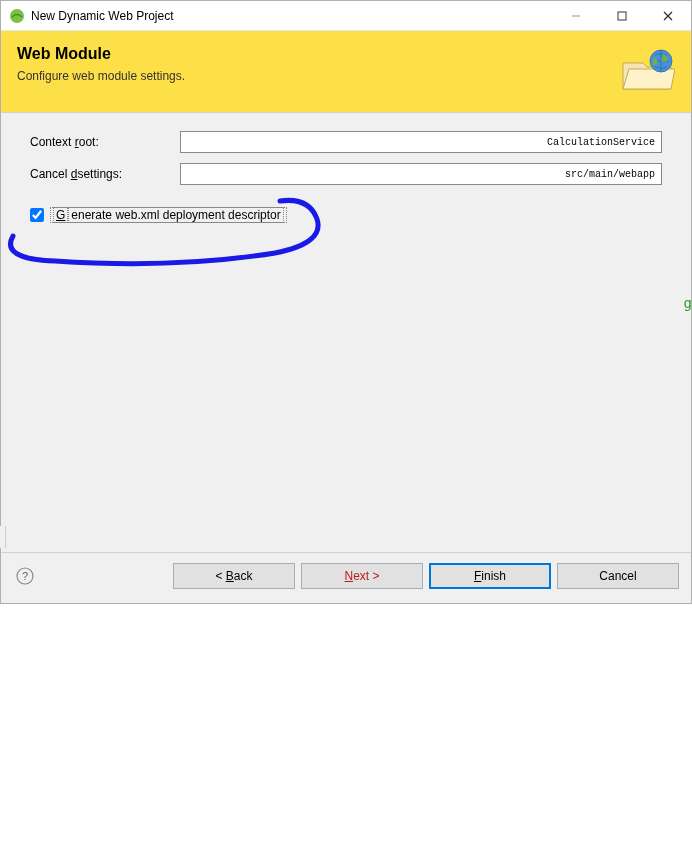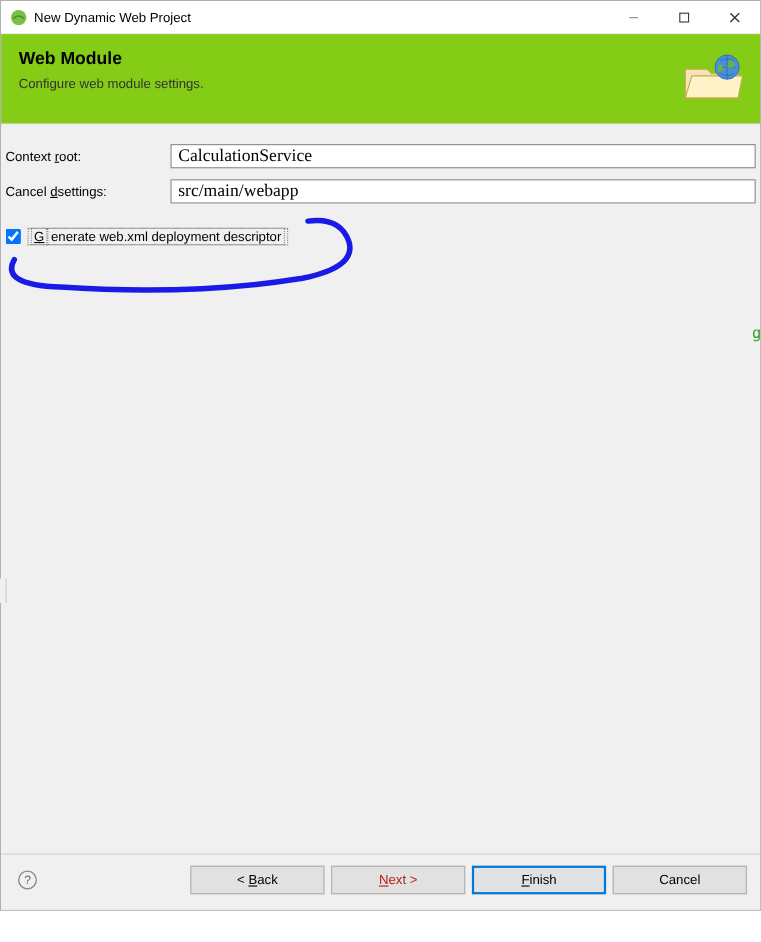--- a/index.html
+++ b/index.html
@@ -5,62 +5,63 @@
     * { box-sizing: border-box; margin: 0; padding: 0; }
     body {
       font-family: "Segoe UI", Tahoma, sans-serif;
       font-size: 12px;
       background: #fff;
       width: 692px;
       height: 856px;
       overflow: hidden;
       position: relative;
     }
-    .window { width: 692px; height: 828px; border: 1px solid #b0b0b0; background: #fff; display: flex; flex-direction: column; }
+    .window { width: 692px; height: 604px; border: 1px solid #b0b0b0; background: #fff; display: flex; flex-direction: column; }
     .titlebar {
       height: 30px;
       display: flex;
       align-items: center;
       padding: 0 0 0 8px;
       background: #fff;
       border-bottom: 1px solid #e8e8e8;
     }
     .titlebar .app-icon { width: 16px; height: 16px; margin-right: 6px; }
     .titlebar .title { font-size: 12px; color: #000; flex: 0 0 auto; }
     .titlebar .spacer { flex: 1; }
     .win-controls { display: flex; height: 100%; }
     .win-btn { width: 46px; height: 30px; display: flex; align-items: center; justify-content: center; cursor: pointer; }
     .header {
       padding: 14px 16px 16px 16px;
-      background: #84cc16;
+      background: #fde047;
       border-bottom: 1px solid #d0d0d0;
       display: flex;
       align-items: flex-start;
       position: relative;
     }
     .header .heading { font-size: 16px; font-weight: bold; color: #000; margin-bottom: 6px; }
     .header .subtitle { font-size: 12px; color: #333; }
     .header .banner-icon { margin-left: auto; }
     .content {
       flex: 1;
       background: #f0f0f0;
-      padding: 18px 4px;
+      padding: 18px 29px;
       position: relative;
       border-bottom: 1px solid #d0d0d0;
     }
     .form-row { display: flex; align-items: center; margin-bottom: 10px; }
     .form-row label { width: 150px; font-size: 12px; color: #000; }
     .form-row input[type="text"] {
       flex: 1;
       height: 22px;
       border: 1px solid #888;
       background: #fff;
       padding: 2px 6px;
-      font-size: 16px;
-      font-family: Liberation Serif, serif;
+      font-size: 10px;
+      font-family: Liberation Mono, monospace;
+      text-align: right;
     }
     .checkbox-row { display: flex; align-items: center; margin-top: 22px; }
     .checkbox-row input[type="checkbox"] { width: 14px; height: 14px; margin-right: 6px; }
     .checkbox-row span { font-size: 12px; border: 1px dotted #888; padding: 0 2px; }
     .mnemonic { text-decoration: underline; }
     .buttonbar {
       background: #f0f0f0;
       padding: 10px 12px 14px 12px;
       display: flex;
       align-items: center;

